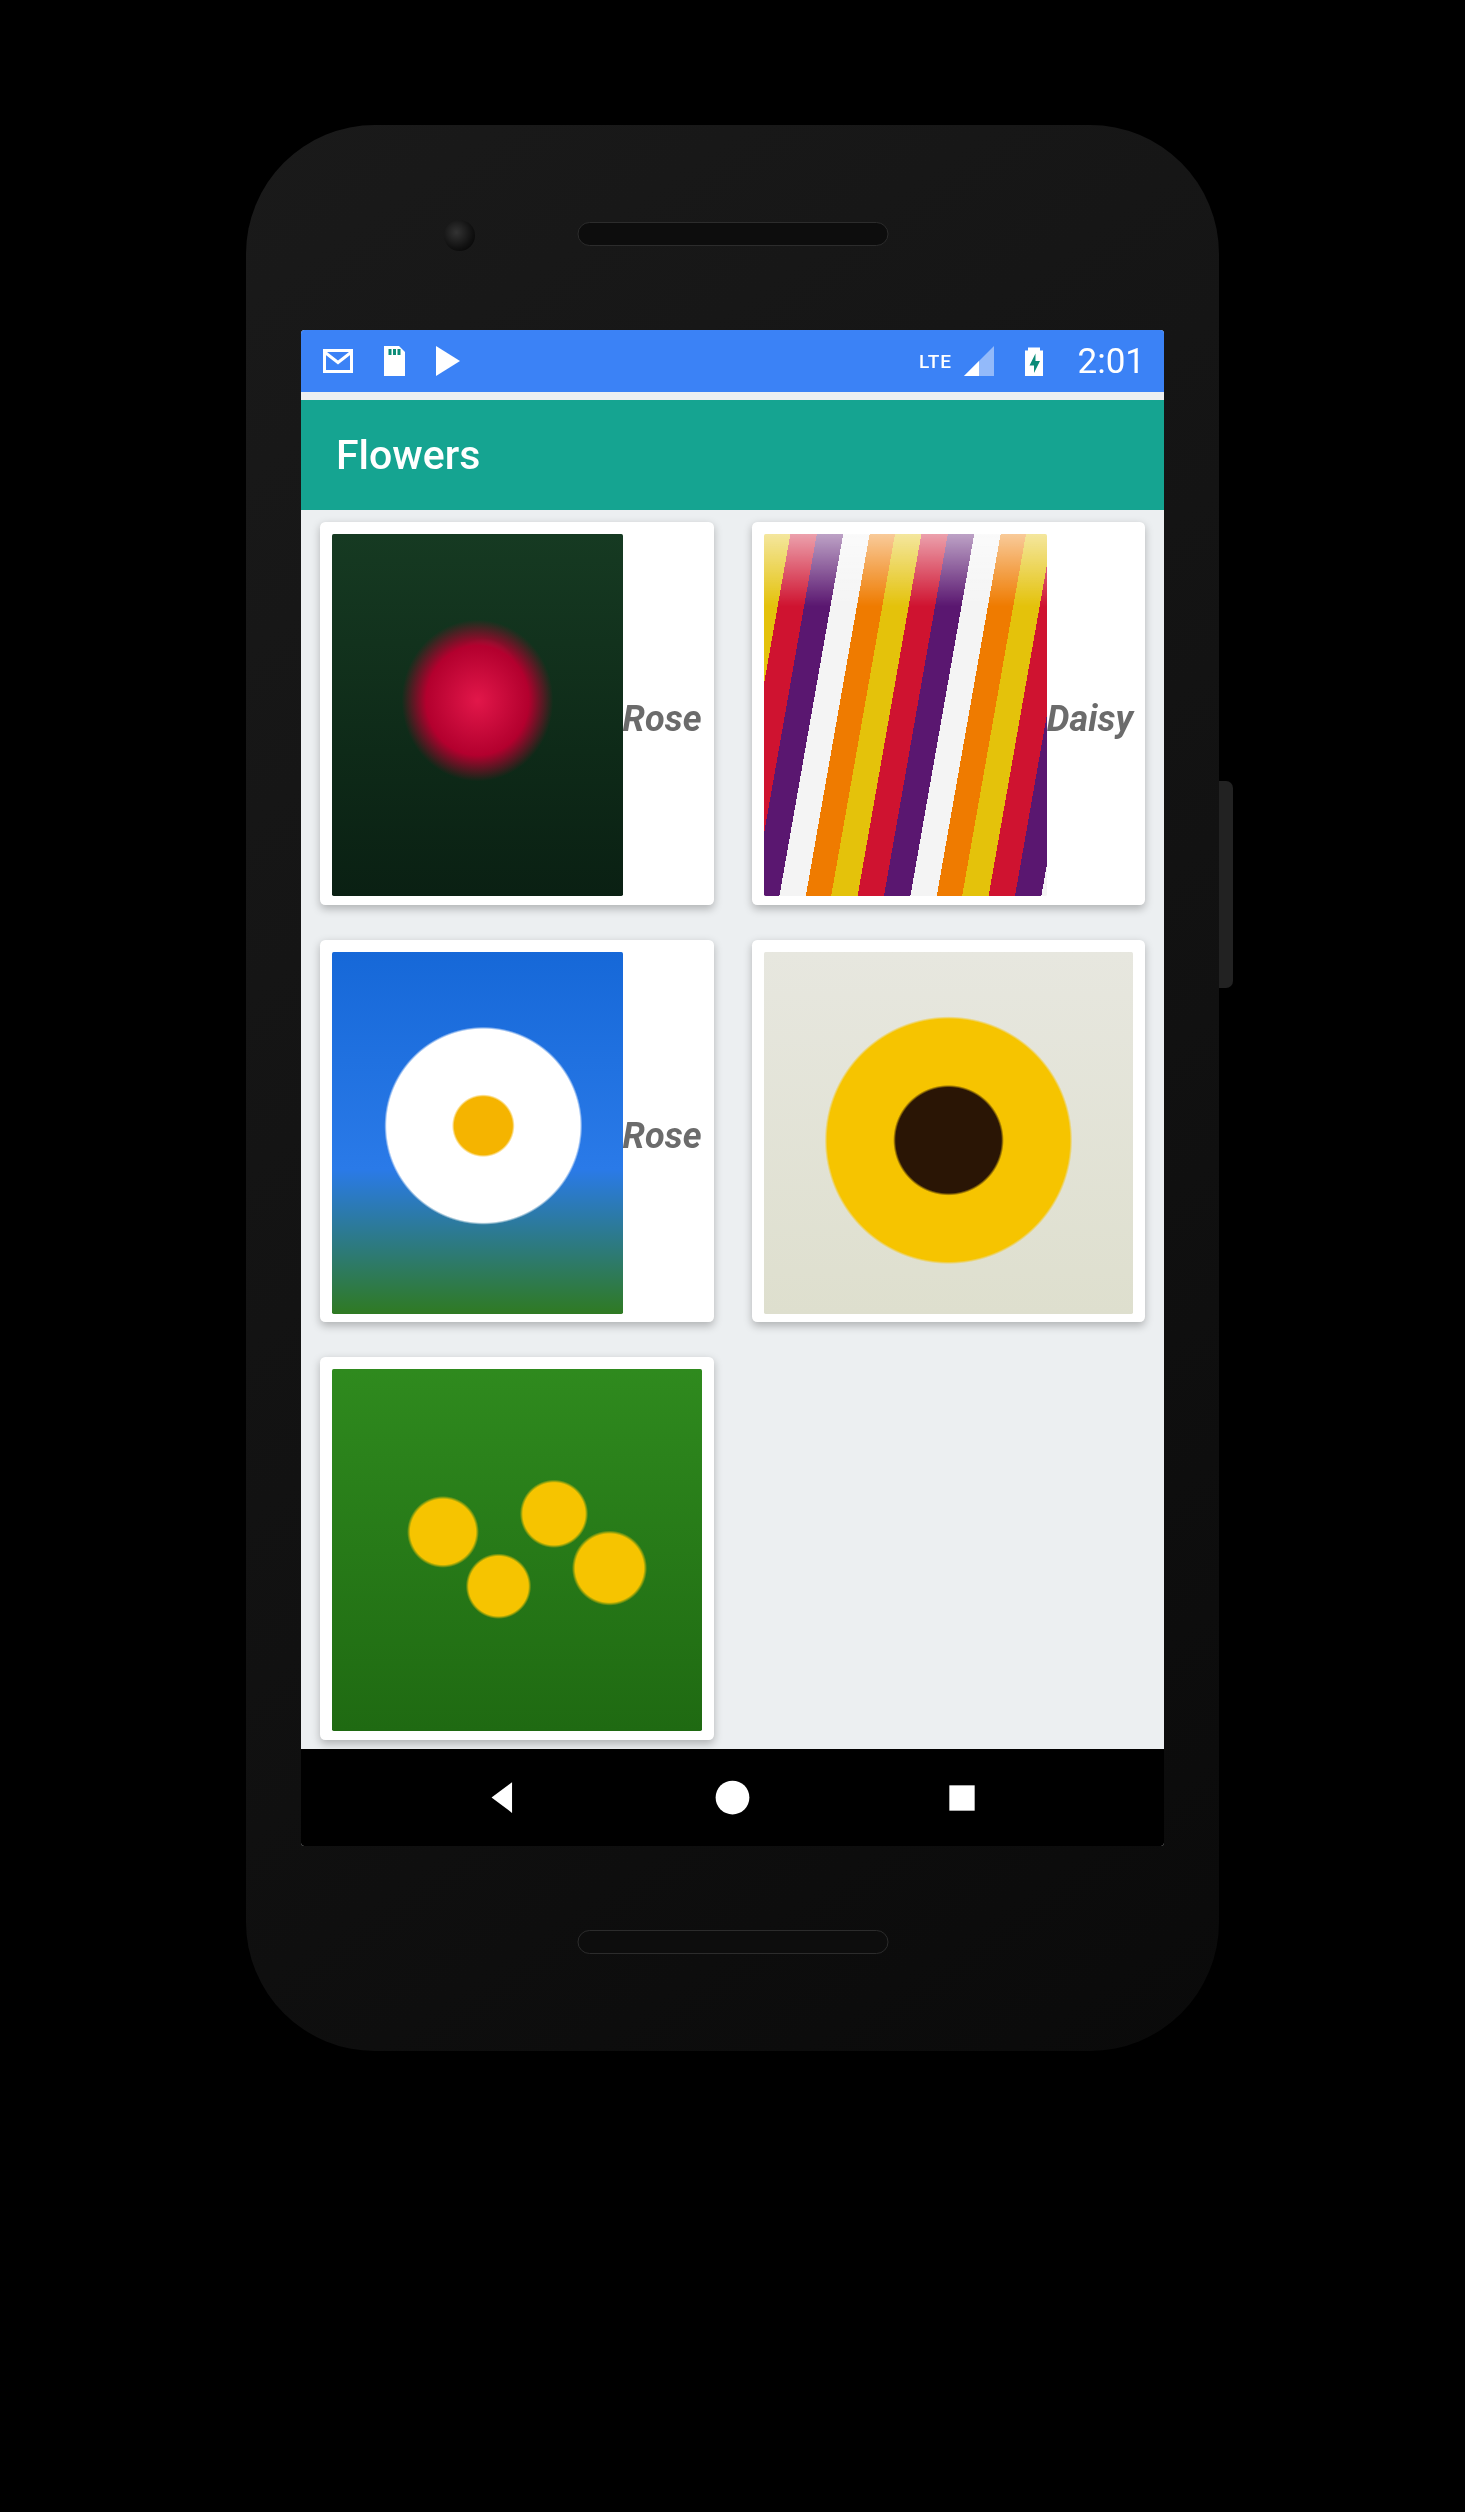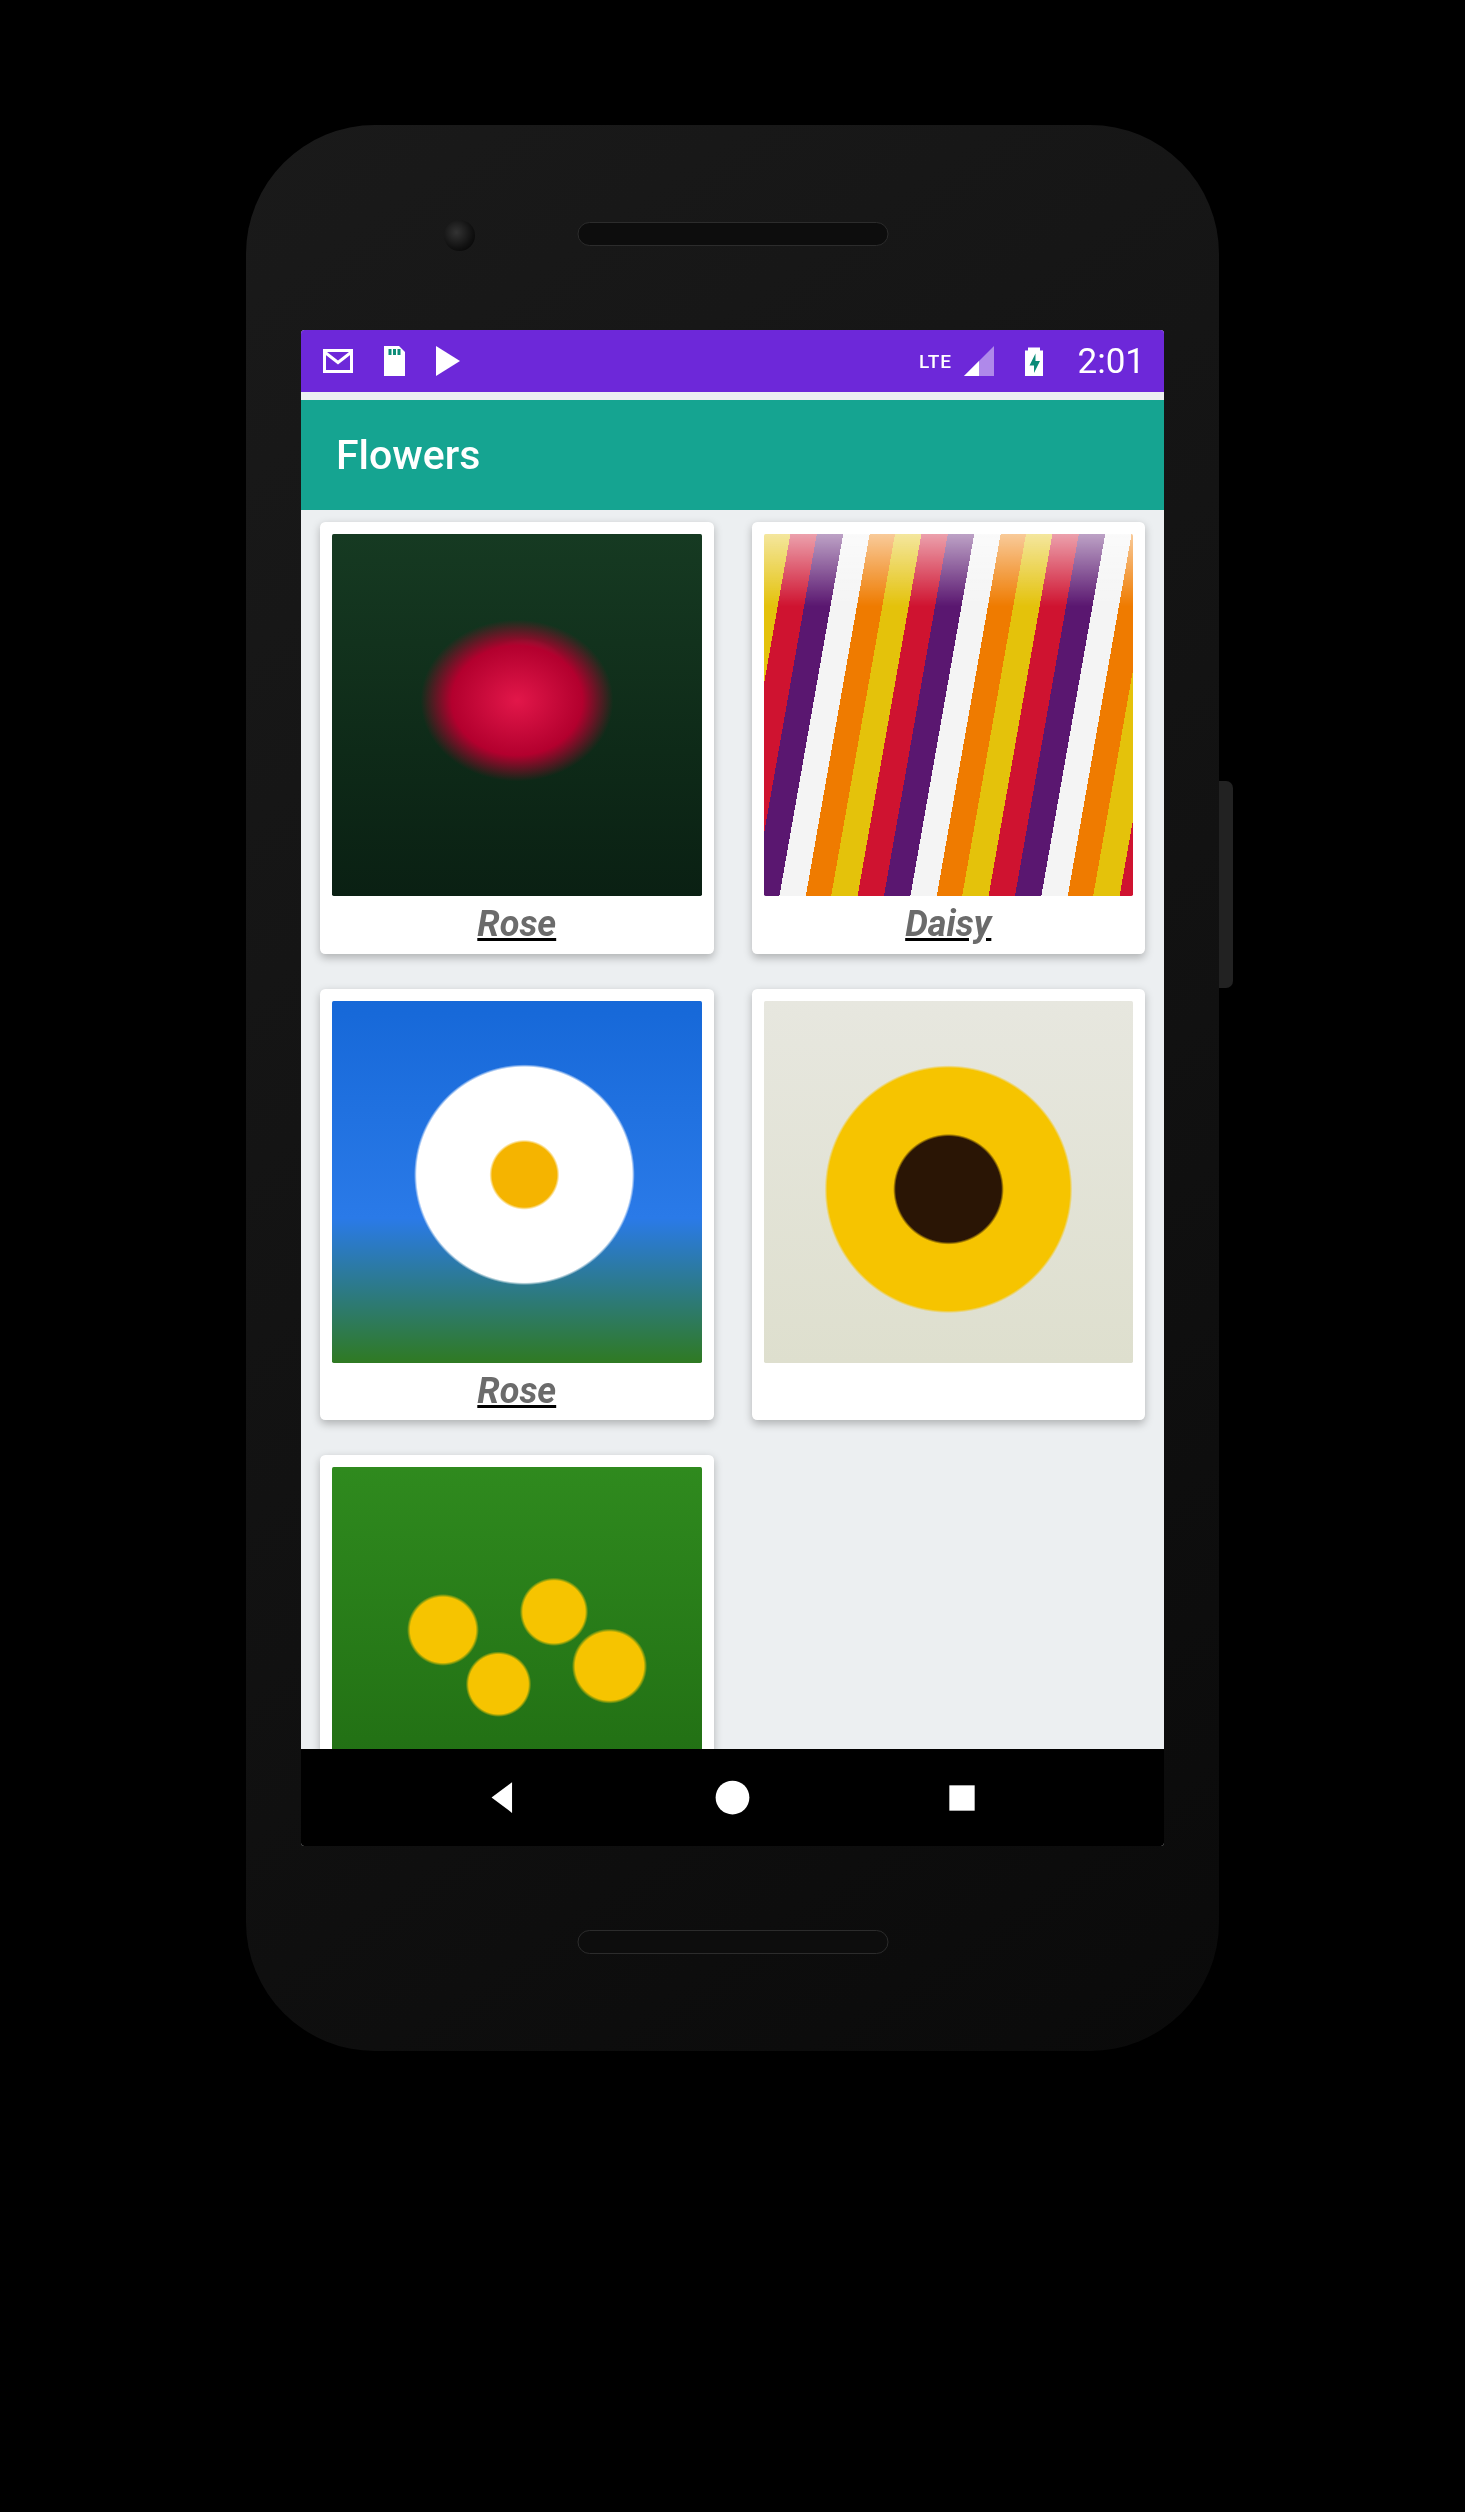--- a/index.html
+++ b/index.html
@@ -66,21 +66,21 @@
     top: 205px;
     bottom: 205px;
     background: #eceff1;
     overflow: hidden;
     border-radius: 3.5px;
   }
 
   
   .statusbar {
     height: 62px;
-    background: #6d28d9;
+    background: #3b82f6;
     display: flex;
     align-items: center;
     padding: 0 19px;
     color: #fff;
     font-size: 29px;
     font-weight: 500;
     gap: 19px;
   }
   .statusbar .spacer { flex: 1; }
   .ic { width: 36px; height: 36px; display:inline-flex; align-items:center; justify-content:center; }
@@ -113,23 +113,21 @@
     display: grid;
     grid-template-columns: 1fr 1fr;
     gap: 35px 38px;
   }
   .card {
     background: #fff;
     border-radius: 5.2px;
     box-shadow: 0 3.5px 8.6px rgba(0,0,0,.25);
     padding: 12px 12px 8.6px 12px;
     display: flex;
-    flex-direction: column;
-    align-items: center;
-    text-decoration: underline;
+    align-items: center;
   }
   .thumb {
     width: 100%;
     height: 362px;
     border-radius: 1.7px;
   }
   .card-label {
     margin-top: 7px;
     font-size: 36px;
     font-weight: 700;

